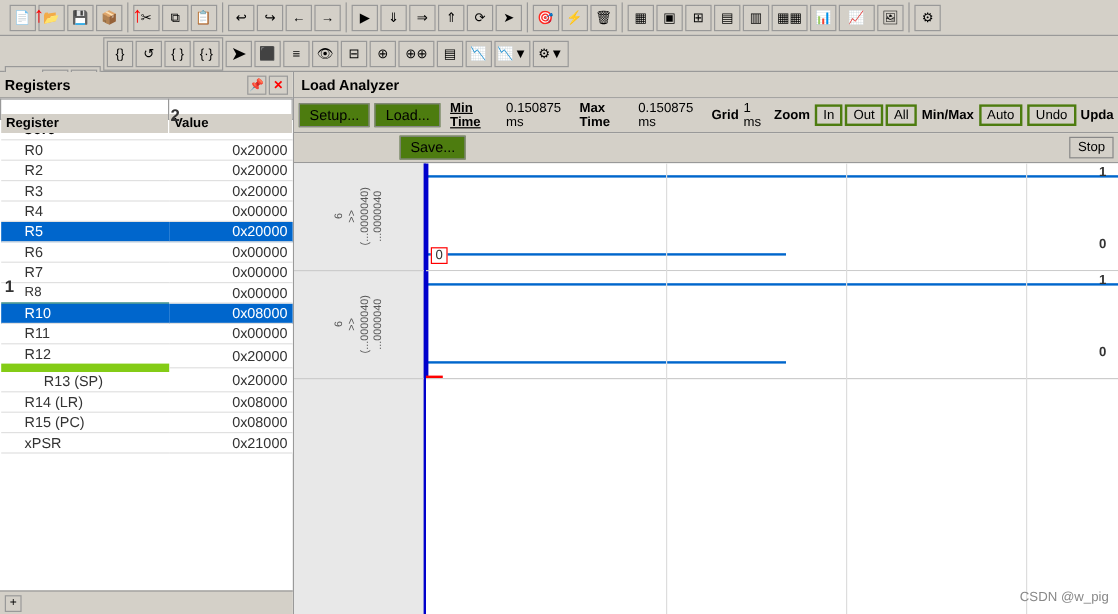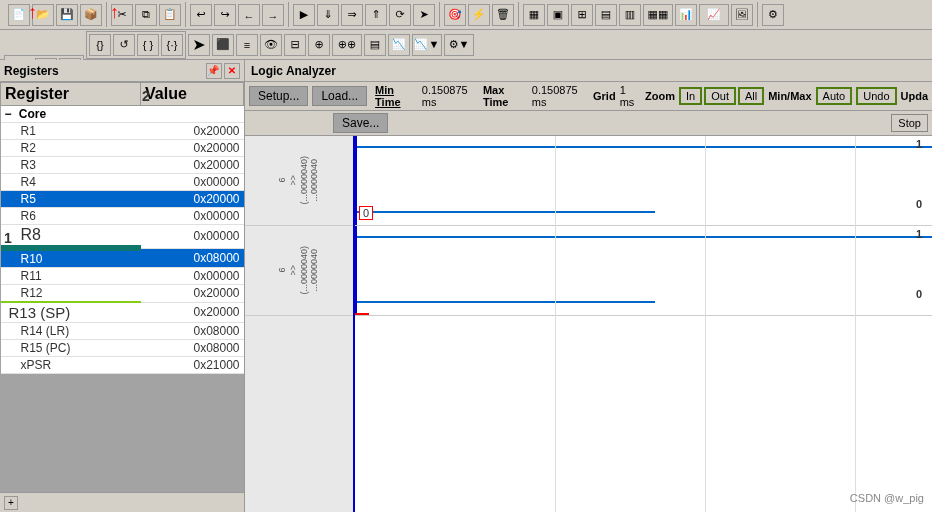--- a/index.html
+++ b/index.html
@@ -57,21 +57,21 @@
       height: calc(512px - 60px);
     }
 
     
     .registers-panel {
       width: 245px;
       min-width: 245px;
       border-right: 1px solid #999;
       display: flex;
       flex-direction: column;
-      background: #a3a3a3;
+      background: #ffffff;
     }
     .panel-header {
       background: #d4d0c8;
       border-bottom: 1px solid #999;
       display: flex;
       align-items: center;
       justify-content: space-between;
       padding: 2px 4px;
       height: 22px;
     }
@@ -88,22 +88,22 @@
       width: 100%;
       border-collapse: collapse;
       flex: 1;
       overflow-y: auto;
     }
     .reg-table th {
       background: #d4d0c8;
       border: 1px solid #999;
       padding: 2px 4px;
       text-align: left;
-      font-size: 16px;
-      position: sticky; top: 0;
+      font-size: 11px;
+      position: sticky; top: 12px;
     }
     .reg-table td {
       border-bottom: 1px solid #e0e0e0;
       padding: 1px 4px;
       font-size: 12px;
     }
 
     
     .logic-panel {
       flex: 1;
@@ -115,21 +115,21 @@
       background: #d4d0c8;
       border-bottom: 1px solid #999;
       padding: 2px 6px;
       height: 22px;
       display: flex;
       align-items: center;
     }
     .logic-title { font-size: 12px; font-weight: bold; }
     .logic-btn {
       padding: 1px 8px;
-      background: #a3a3a3;
+      background: #4d7c0f;
       border: 1px solid #888;
       cursor: pointer;
       font-size: 12px;
       height: 20px;
     }
 
     .zoom-group {
       display: flex; gap: 2px; align-items: center;
     }
     .small-btn {
@@ -268,21 +268,21 @@
           </tr>
         </thead>
         <tbody id="reg-tbody">
         <tr style="background: rgb(255, 255, 255);">
               <td colspan="2" style="padding:1px 4px;font-weight:bold;font-size:12px;border-bottom:1px solid #e0e0e0;">
     <span style="margin-right:4px;cursor:pointer;">−</span>
     <span>Core</span>
   </td>
             </tr>
             <tr style="background: rgb(255, 255, 255); cursor: pointer;">
-      <td style="padding:1px 4px 1px 20px;font-size:12px;border-bottom:1px solid #e0e0e0;color:#333;">R1</td>
+      <td style="padding:1px 4px 1px 20px;font-size:12px;border-bottom:1px solid #e0e0e0;color:#333;">R0</td>
       <td style="padding:1px 4px;font-size:12px;border-bottom:1px solid #e0e0e0;color:#333;text-align:right;">0x20000</td>
     </tr>
             <tr style="background: rgb(255, 255, 255); cursor: pointer;">
       <td style="padding:1px 4px 1px 20px;font-size:12px;border-bottom:1px solid #e0e0e0;color:#333;">R2</td>
       <td style="padding:1px 4px;font-size:12px;border-bottom:1px solid #e0e0e0;color:#333;text-align:right;">0x20000</td>
     </tr>
             <tr style="background: rgb(255, 255, 255); cursor: pointer;">
       <td style="padding:1px 4px 1px 20px;font-size:12px;border-bottom:1px solid #e0e0e0;color:#333;">R3</td>
       <td style="padding:1px 4px;font-size:12px;border-bottom:1px solid #e0e0e0;color:#333;text-align:right;">0x20000</td>
     </tr>
@@ -292,37 +292,41 @@
     </tr>
             <tr style="background: rgb(0, 102, 204); cursor: pointer;">
       <td style="padding:1px 4px 1px 20px;font-size:12px;border-bottom:1px solid #e0e0e0;color:#fff;">R5</td>
       <td style="padding:1px 4px;font-size:12px;border-bottom:1px solid #e0e0e0;color:#fff;text-align:right;">0x20000</td>
     </tr>
             <tr style="background: rgb(255, 255, 255); cursor: pointer;">
       <td style="padding:1px 4px 1px 20px;font-size:12px;border-bottom:1px solid #e0e0e0;color:#333;margin-left:14px;">R6</td>
       <td style="padding:1px 4px;font-size:12px;border-bottom:1px solid #e0e0e0;color:#333;text-align:right;">0x00000</td>
     </tr>
             <tr style="background: rgb(255, 255, 255); cursor: pointer;">
-      <td style="padding:1px 4px 1px 20px;font-size:16px;border-bottom:6px solid #0f766e;color:#333;">R8</td>
+      <td style="padding:1px 4px 1px 20px;font-size:12px;border-bottom:1px solid #e0e0e0;color:#333;">R7</td>
+      <td style="padding:1px 4px;font-size:12px;border-bottom:1px solid #e0e0e0;color:#333;text-align:right;">0x00000</td>
+    </tr>
+            <tr style="background: rgb(255, 255, 255); cursor: pointer;">
+      <td style="padding:1px 4px 1px 20px;font-size:11px;border-bottom:1px solid #0f766e;color:#333;">R8</td>
       <td style="padding:1px 4px;font-size:12px;border-bottom:1px solid #e0e0e0;color:#333;text-align:right;">0x00000</td>
     </tr>
             <tr style="background: rgb(0, 102, 204); cursor: pointer;">
       <td style="padding:1px 4px 1px 20px;font-size:12px;border-bottom:1px solid #e0e0e0;color:#fff;">R10</td>
       <td style="padding:1px 4px;font-size:12px;border-bottom:1px solid #e0e0e0;color:#fff;text-align:right;">0x08000</td>
     </tr>
             <tr style="background: rgb(255, 255, 255); cursor: pointer;">
       <td style="padding:1px 4px 1px 20px;font-size:12px;border-bottom:1px solid #e0e0e0;color:#333;">R11</td>
       <td style="padding:1px 4px;font-size:12px;border-bottom:1px solid #e0e0e0;color:#333;text-align:right;">0x00000</td>
     </tr>
             <tr style="background: rgb(255, 255, 255); cursor: pointer;">
-      <td style="padding:1px 4px 1px 20px;font-size:12px;border-bottom:2px solid #84cc16;color:#333;">R12</td>
+      <td style="padding:1px 4px 1px 20px;font-size:12px;border-bottom:7px solid #84cc16;color:#333;">R12</td>
       <td style="padding:1px 4px;font-size:12px;border-bottom:1px solid #e0e0e0;color:#333;text-align:right;">0x20000</td>
     </tr>
             <tr style="background: rgb(255, 255, 255); cursor: pointer;">
-      <td style="padding:1px 4px 1px 8px;font-size:15px;border-bottom:1px solid #e0e0e0;color:#333;">R13 (SP)</td>
+      <td style="padding:1px 4px 1px 36px;font-size:12px;border-bottom:1px solid #e0e0e0;color:#333;">R13 (SP)</td>
       <td style="padding:1px 4px;font-size:12px;border-bottom:1px solid #e0e0e0;color:#333;text-align:right;">0x20000</td>
     </tr>
             <tr style="background: rgb(255, 255, 255); cursor: pointer;">
       <td style="padding:1px 4px 1px 20px;font-size:12px;border-bottom:1px solid #e0e0e0;color:#333;">R14 (LR)</td>
       <td style="padding:1px 4px;font-size:12px;border-bottom:1px solid #e0e0e0;color:#333;text-align:right;">0x08000</td>
     </tr>
             <tr style="background: rgb(255, 255, 255); cursor: pointer;">
       <td style="padding:1px 4px 1px 20px;font-size:12px;border-bottom:1px solid #e0e0e0;color:#333;">R15 (PC)</td>
       <td style="padding:1px 4px;font-size:12px;border-bottom:1px solid #e0e0e0;color:#333;text-align:right;">0x08000</td>
     </tr>
@@ -334,21 +338,21 @@
       </table>
     </div>
 
     <div style="background:#d4d0c8;border-top:1px solid #999;height:20px;display:flex;align-items:center;padding:0 4px;">
       <button style="width:14px;height:14px;font-size:10px;background:#d4d0c8;border:1px solid #999;cursor:pointer;padding:0;">+</button>
     </div>
   </div>
 
   <div class="logic-panel">
     <div class="logic-header">
-      <span class="logic-title">Logic Analyzer</span>
+      <span class="logic-title">Load Analyzer</span>
     </div>
 
     <div style="display:flex;align-items:center;background:#d4d0c8;border-bottom:1px solid #999;padding:2px 4px;gap:4px;">
       <button class="logic-btn">Setup...</button>
       <button class="logic-btn">Load...</button>
       <span style="flex:1;"></span>
       <span style="font-size:11px;font-weight:bold;text-decoration:underline;">Min Time</span>
       <span style="font-size:11px;">0.150875 ms</span>
       <span style="font-size:11px;font-weight:bold;">Max Time</span>
       <span style="font-size:11px;">0.150875 ms</span>

